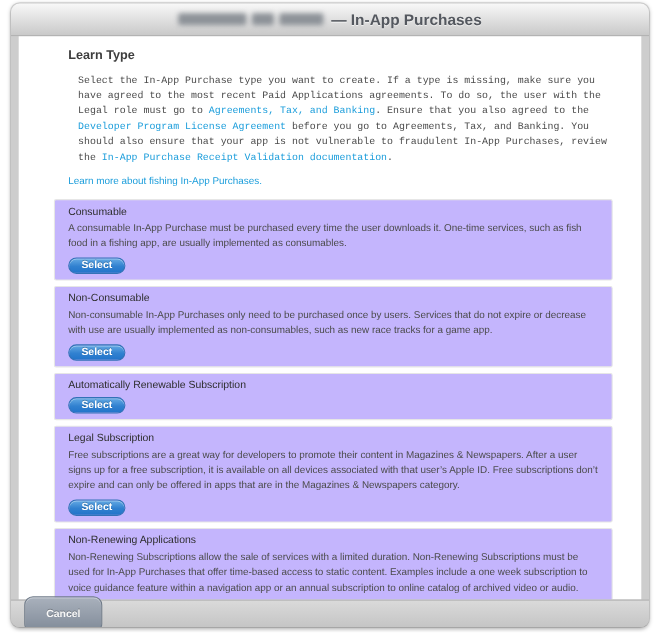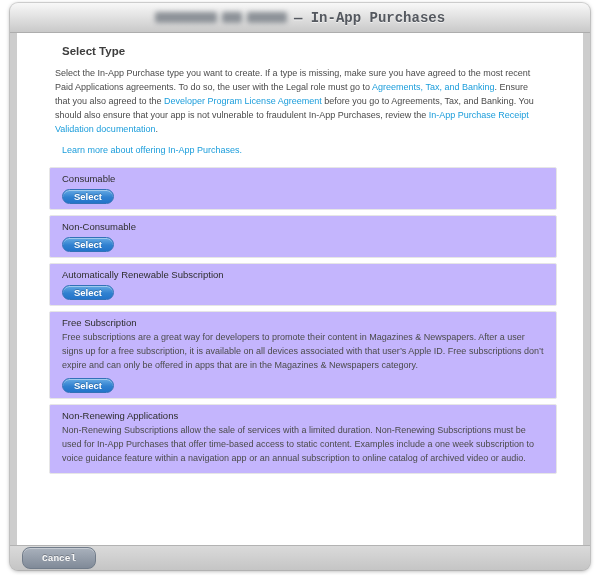--- a/index.html
+++ b/index.html
@@ -29,36 +29,35 @@
   }
   .redacted { display: flex; gap: 5px; filter: blur(2.5px); align-items: center; }
   .redacted i { display: block; height: 11px; background: #8d9298; border-radius: 2px; }
   .redacted i.seg1 { width: 62px; }
   .redacted i.seg2 { width: 20px; }
   .redacted i.seg3 { width: 40px; }
   .titlebar-text {
     font-size: 14px; font-weight: bold; color: #54585f;
     text-shadow: 0 1px 0 rgba(255,255,255,0.6);
     white-space: nowrap;
-    font-family: Liberation Mono, monospace;
   }
   
   .body-frame { flex: 1; min-height: 0; padding: 0 7px; background: #cdcdcd; }
   .panel {
     background: #ffffff; height: 100%;
     padding: 12px 26px 0 32px;
     overflow: hidden;
   }
   .page-heading {
     margin: 0 0 9px 13px;
     font-size: 11.5px; font-weight: bold; color: #3d3d3d;
   }
   .intro {
-    margin: 0 0 0 6px; max-width: 481px;
-    font-size: 9px; line-height: 14px; color: #4b4b4b;
+    margin: 0 0 0 22px; max-width: 481px;
+    font-size: 9px; line-height: 14px; color: #4b4b4b; font-family: Liberation Mono, monospace;
   }
   .link, a.link { color: #1b9ddb; text-decoration: none; cursor: pointer; }
   .learn-more { margin: 8px 0 10px 13px; font-size: 9px; line-height: 13px; }
   
   .type-box {
     background: #c4b5fd;
     border: 1px solid #e6e6e6;
     border-radius: 2px;
     padding: 5px 12px 5px 12px;
     margin: 0 0 5px 0;
@@ -86,22 +85,22 @@
   }
   
   .footer {
     height: 25px; flex: none;
     background: linear-gradient(#dadada, #c5c5c5);
     border-top: 1px solid #b3b3b3;
     display: flex; align-items: center;
     padding: 0 0 0 12px;
   }
   .cancel-btn {
-    height: 22px; padding: 0 19px;
-    font-family: Liberation Mono, monospace;
+    height: 33px; padding: 0 19px;
+    font-family: Liberation Sans, sans-serif;
     font-size: 9.5px; font-weight: bold; color: #f8f8f8;
     text-shadow: 0 -1px 0 rgba(0,0,0,0.25);
     background: linear-gradient(#a9b1bc, #808a98);
     border: 1px solid #717c8a;
     border-radius: 8px;
     box-shadow: inset 0 1px 0 rgba(255,255,255,0.35);
     cursor: pointer;
   }
 </style>
 </head>
@@ -113,44 +112,46 @@
     <span class="redacted">
       <i class="seg1"></i>
         <i class="seg2"></i>
         <i class="seg3"></i>
     </span>
     <span class="titlebar-text">— In-App Purchases</span>
   </header>
 
   <div class="body-frame">
     <div class="panel">
-      <h1 class="page-heading">Select Type</h1>
+      <h1 class="page-heading">Learn Type</h1>
 
       <p class="intro"><span>Select the In-App Purchase type you want to create. If a type is missing, make sure you have agreed to the most recent Paid Applications agreements. To do so, the user with the Legal role must go to </span><span class="link">Agreements, Tax, and Banking</span><span>. Ensure that you also agreed to the </span><span class="link">Developer Program License Agreement</span><span> before you go to Agreements, Tax, and Banking. You should also ensure that your app is not vulnerable to fraudulent In-App Purchases, review the </span><span class="link">In-App Purchase Receipt Validation documentation</span><span>.</span></p>
 
-      <p class="learn-more"><a class="link">Learn more about offering In-App Purchases.</a></p>
+      <p class="learn-more"><a class="link">Learn more about fishing In-App Purchases.</a></p>
 
       <div class="type-list">
   <section class="type-box">
     <h2 class="type-title">Consumable</h2>
+    <p class="type-desc">A consumable In-App Purchase must be purchased every time the user downloads it. One-time services, such as fish food in a fishing app, are usually implemented as consumables.</p>
     <button class="select-btn">Select</button>
   </section>
 
   <section class="type-box">
     <h2 class="type-title">Non-Consumable</h2>
+    <p class="type-desc">Non-consumable In-App Purchases only need to be purchased once by users. Services that do not expire or decrease with use are usually implemented as non-consumables, such as new race tracks for a game app.</p>
     <button class="select-btn">Select</button>
   </section>
 
   <section class="type-box">
     <h2 class="type-title">Automatically Renewable Subscription</h2>
     <button class="select-btn">Select</button>
   </section>
 
   <section class="type-box">
-    <h2 class="type-title">Free Subscription</h2>
+    <h2 class="type-title">Legal Subscription</h2>
     <p class="type-desc">Free subscriptions are a great way for developers to promote their content in Magazines &amp; Newspapers. After a user signs up for a free subscription, it is available on all devices associated with that user’s Apple ID. Free subscriptions don’t expire and can only be offered in apps that are in the Magazines &amp; Newspapers category.</p>
     <button class="select-btn">Select</button>
   </section>
 
   <section class="type-box">
     <h2 class="type-title">Non-Renewing Applications</h2>
     <p class="type-desc">Non-Renewing Subscriptions allow the sale of services with a limited duration. Non-Renewing Subscriptions must be used for In-App Purchases that offer time-based access to static content. Examples include a one week subscription to voice guidance feature within a navigation app or an annual subscription to online catalog of archived video or audio.</p>
 
   </section>
 </div>

